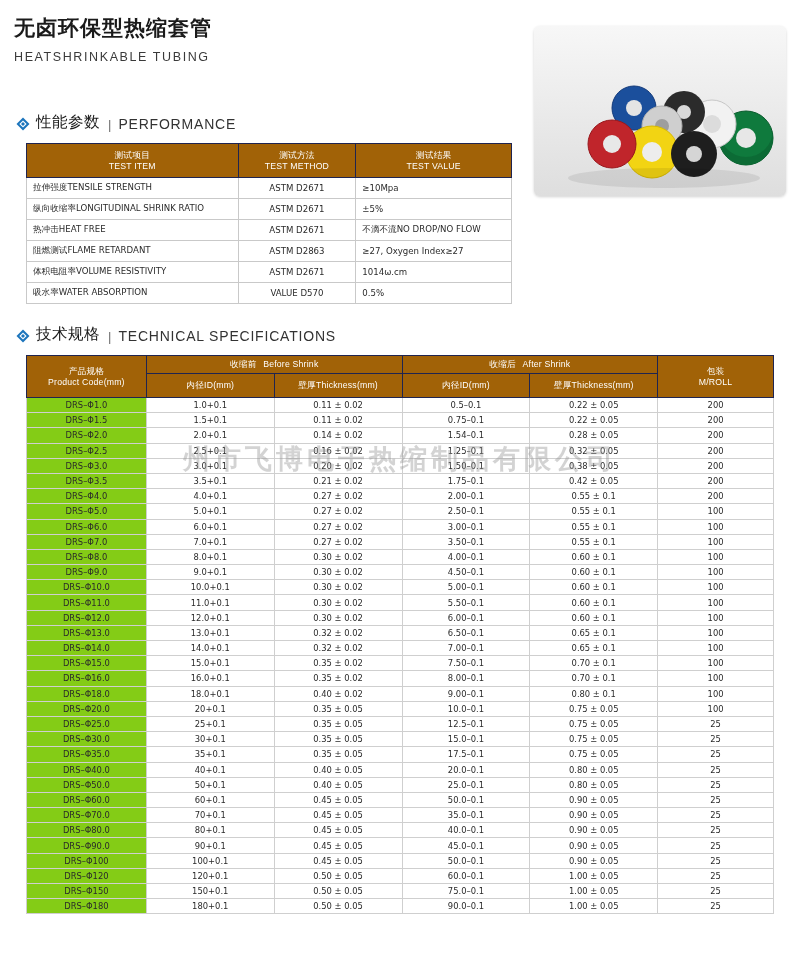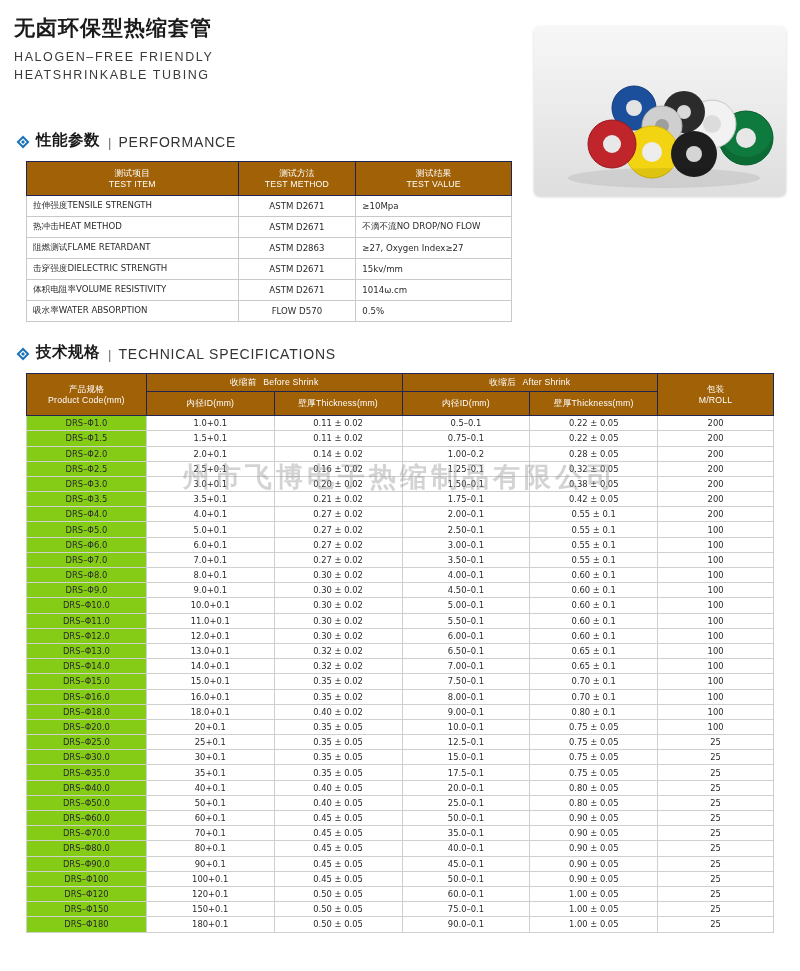--- a/index.html
+++ b/index.html
@@ -49,21 +49,21 @@
   
   .sec-head {
     display: flex;
     align-items: flex-end;
     gap: 6px;
     margin: 0 0 10px 16px;
   }
   .diamond-icon { width: 14px; height: 14px; position: relative; margin-bottom: 2px; }
   .sec-cn {
     font-size: 15.5px;
-    font-weight: bold;
+    font-weight: normal;
     color: #1a1a1a;
     font-family: "DejaVu Sans", sans-serif;
     letter-spacing: .5px;
   }
   .sec-sep { font-size: 13px; color: #6d6d6d; padding: 0 1px 1px 2px; }
   .sec-en {
     font-size: 14px;
     letter-spacing: .8px;
     color: #333;
     padding-bottom: 1px;
@@ -140,21 +140,20 @@
   .spacer-20 { height: 20px; }
 </style>
 </head>
 <body>
 
 <div class="page">
 
   <div class="header">
     <div class="title-cn">无卤环保型热缩套管</div>
     <div class="title-en">
-      <div>HALOGEN–FREE FRIENDLY</div>
       <div>HEATSHRINKABLE TUBING</div>
     </div>
   </div>
 
   <div class="photo-panel">
     <svg width="252" height="170" viewBox="0 0 252 170">
       <defs>
         <linearGradient id="bg" x1="0" y1="0" x2="0" y2="1">
           <stop offset="0%" stop-color="#f7f7f7"></stop>
           <stop offset="100%" stop-color="#dedede"></stop>
@@ -232,42 +231,42 @@
           </th>
         </tr>
       </thead>
       <tbody id="perf-body">
           <tr>
             <td class="c-item">拉伸强度TENSILE STRENGTH</td>
             <td class="c-method">ASTM D2671</td>
             <td class="c-value">≥10Mpa</td>
           </tr>
           <tr>
-            <td class="c-item">热冲击HEAT METHOD</td>
+            <td class="c-item">纵向收缩率LONGITUDINAL SHRINK RATIO</td>
+            <td class="c-method">ASTM D2671</td>
+            <td class="c-value">±5%</td>
+          </tr>
+          <tr>
+            <td class="c-item">热冲击HEAT FREE</td>
             <td class="c-method">ASTM D2671</td>
             <td class="c-value">不滴不流NO DROP/NO FLOW</td>
           </tr>
           <tr>
             <td class="c-item">阻燃测试FLAME RETARDANT</td>
             <td class="c-method">ASTM D2863</td>
             <td class="c-value">≥27, Oxygen Index≥27</td>
           </tr>
           <tr>
-            <td class="c-item">击穿强度DIELECTRIC STRENGTH</td>
-            <td class="c-method">ASTM D2671</td>
-            <td class="c-value">15kv/mm</td>
-          </tr>
-          <tr>
             <td class="c-item">体积电阻率VOLUME RESISTIVITY</td>
             <td class="c-method">ASTM D2671</td>
             <td class="c-value">1014ω.cm</td>
           </tr>
           <tr>
             <td class="c-item">吸水率WATER ABSORPTION</td>
-            <td class="c-method">FLOW D570</td>
+            <td class="c-method">VALUE D570</td>
             <td class="c-value">0.5%</td>
           </tr>
         </tbody>
     </table>
   </div>
 
   <div class="spacer-20"></div>
 
   <div class="sec-head">
     <span class="diamond-icon">
@@ -332,21 +331,21 @@
             <td>1.5+0.1</td>
             <td>0.11 ± 0.02</td>
             <td>0.75–0.1</td>
             <td>0.22 ± 0.05</td>
             <td>200</td>
           </tr>
           <tr>
             <td class="code">DRS–Φ2.0</td>
             <td>2.0+0.1</td>
             <td>0.14 ± 0.02</td>
-            <td>1.00–0.2</td>
+            <td>1.54–0.1</td>
             <td>0.28 ± 0.05</td>
             <td>200</td>
           </tr>
           <tr>
             <td class="code">DRS–Φ2.5</td>
             <td>2.5+0.1</td>
             <td>0.16 ± 0.02</td>
             <td>1.25–0.1</td>
             <td>0.32 ± 0.05</td>
             <td>200</td>

